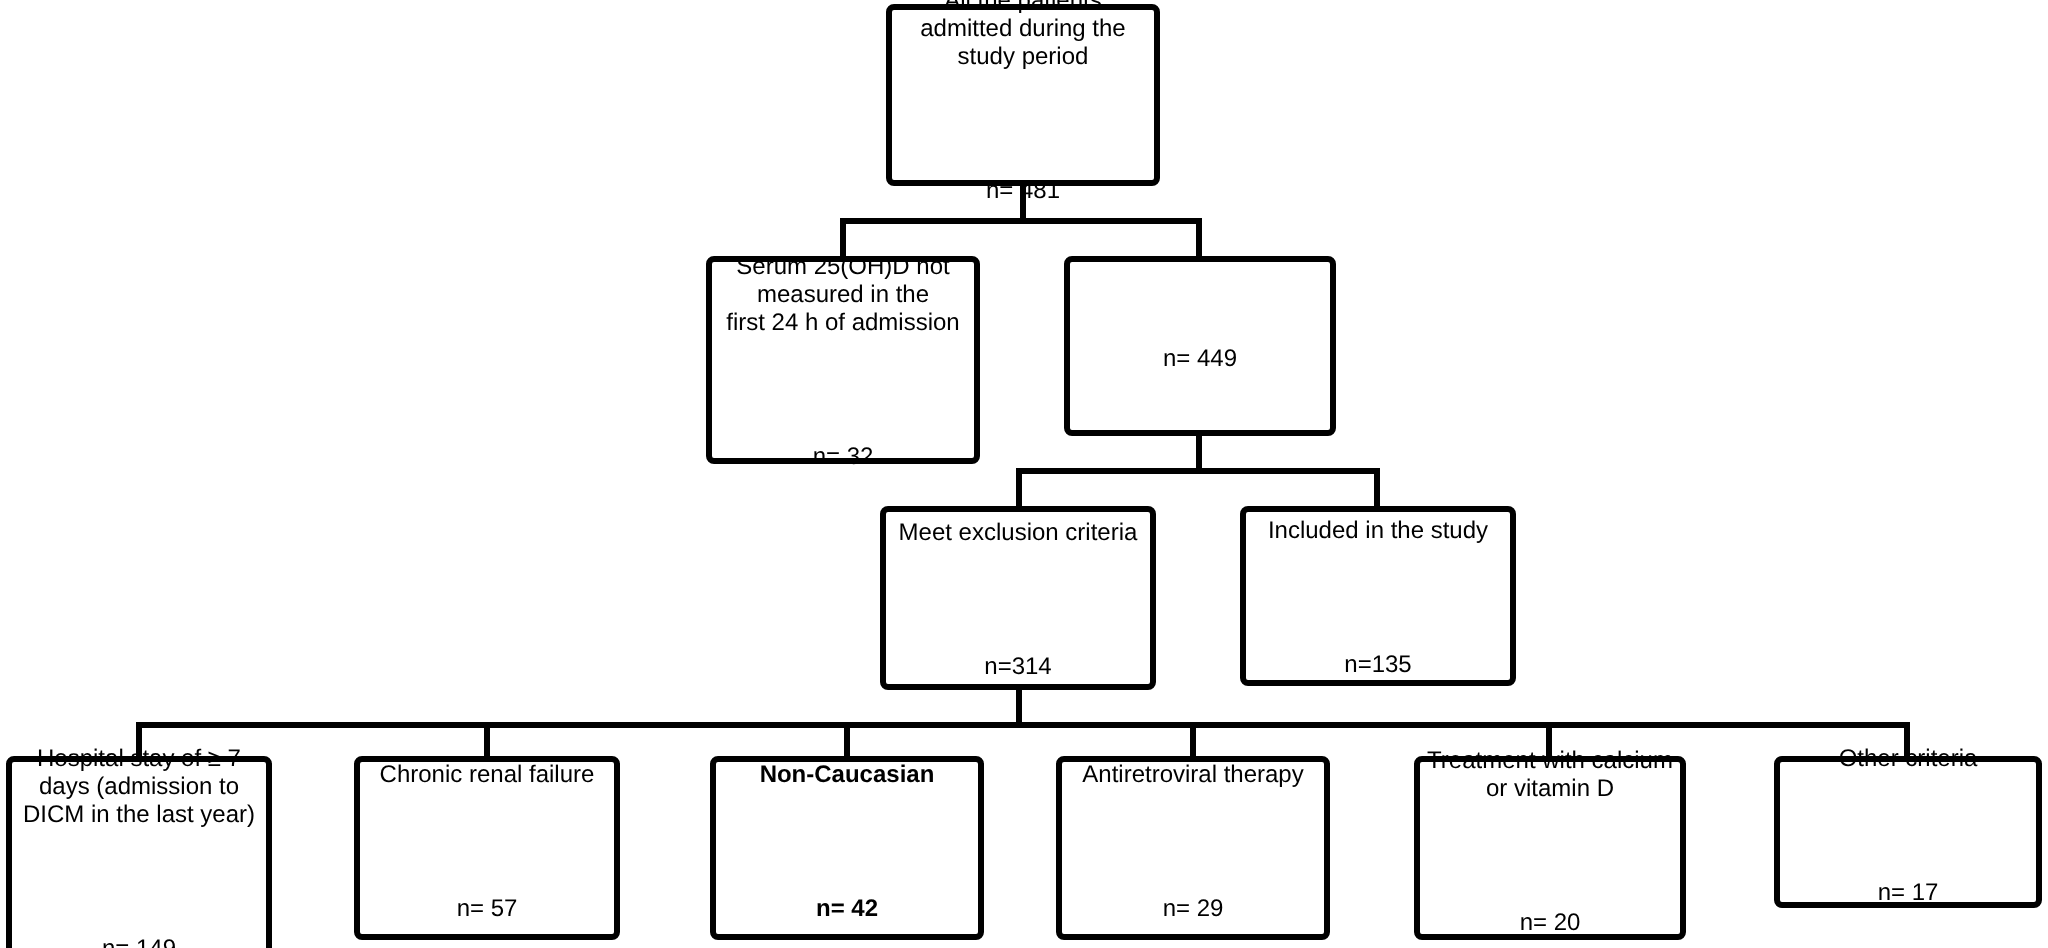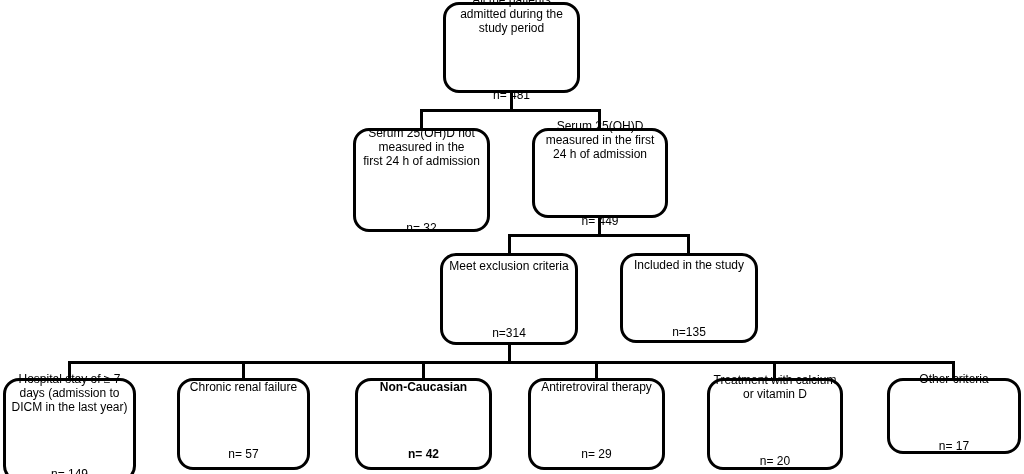--- a/index.html
+++ b/index.html
@@ -9,21 +9,21 @@
     height: 474px;
     background: #ffffff;
     font-family: "Liberation Sans", sans-serif;
     color: #000000;
     overflow: hidden;
   }
   .node {
     position: absolute;
     box-sizing: border-box;
     border: 3px solid #000000;
-    border-radius: 16px;
+    border-radius: 4px;
     background: #ffffff;
     display: flex;
     flex-direction: column;
     align-items: center;
     justify-content: center;
     text-align: center;
     font-size: 12px;
     line-height: 14px;
     padding: 4px 2px;
     gap: 42px;
@@ -94,23 +94,20 @@
   </div>
 
   <div class="node" id="node-notmeasured">
     <span class="label">Serum 25(OH)D not
 measured in the
 first 24 h of admission</span>
     <span class="n">n= 32</span>
   </div>
 
   <div class="node" id="node-measured">
-    <span class="label">Serum 25(OH)D
-measured in the first
-24 h of admission</span>
     <span class="n">n= 449</span>
   </div>
 
   <div class="node" id="node-exclusion">
     <span class="label">Meet exclusion criteria</span>
     <span class="n">n=314</span>
   </div>
 
   <div class="node" id="node-included">
     <span class="label">Included in the study</span>

